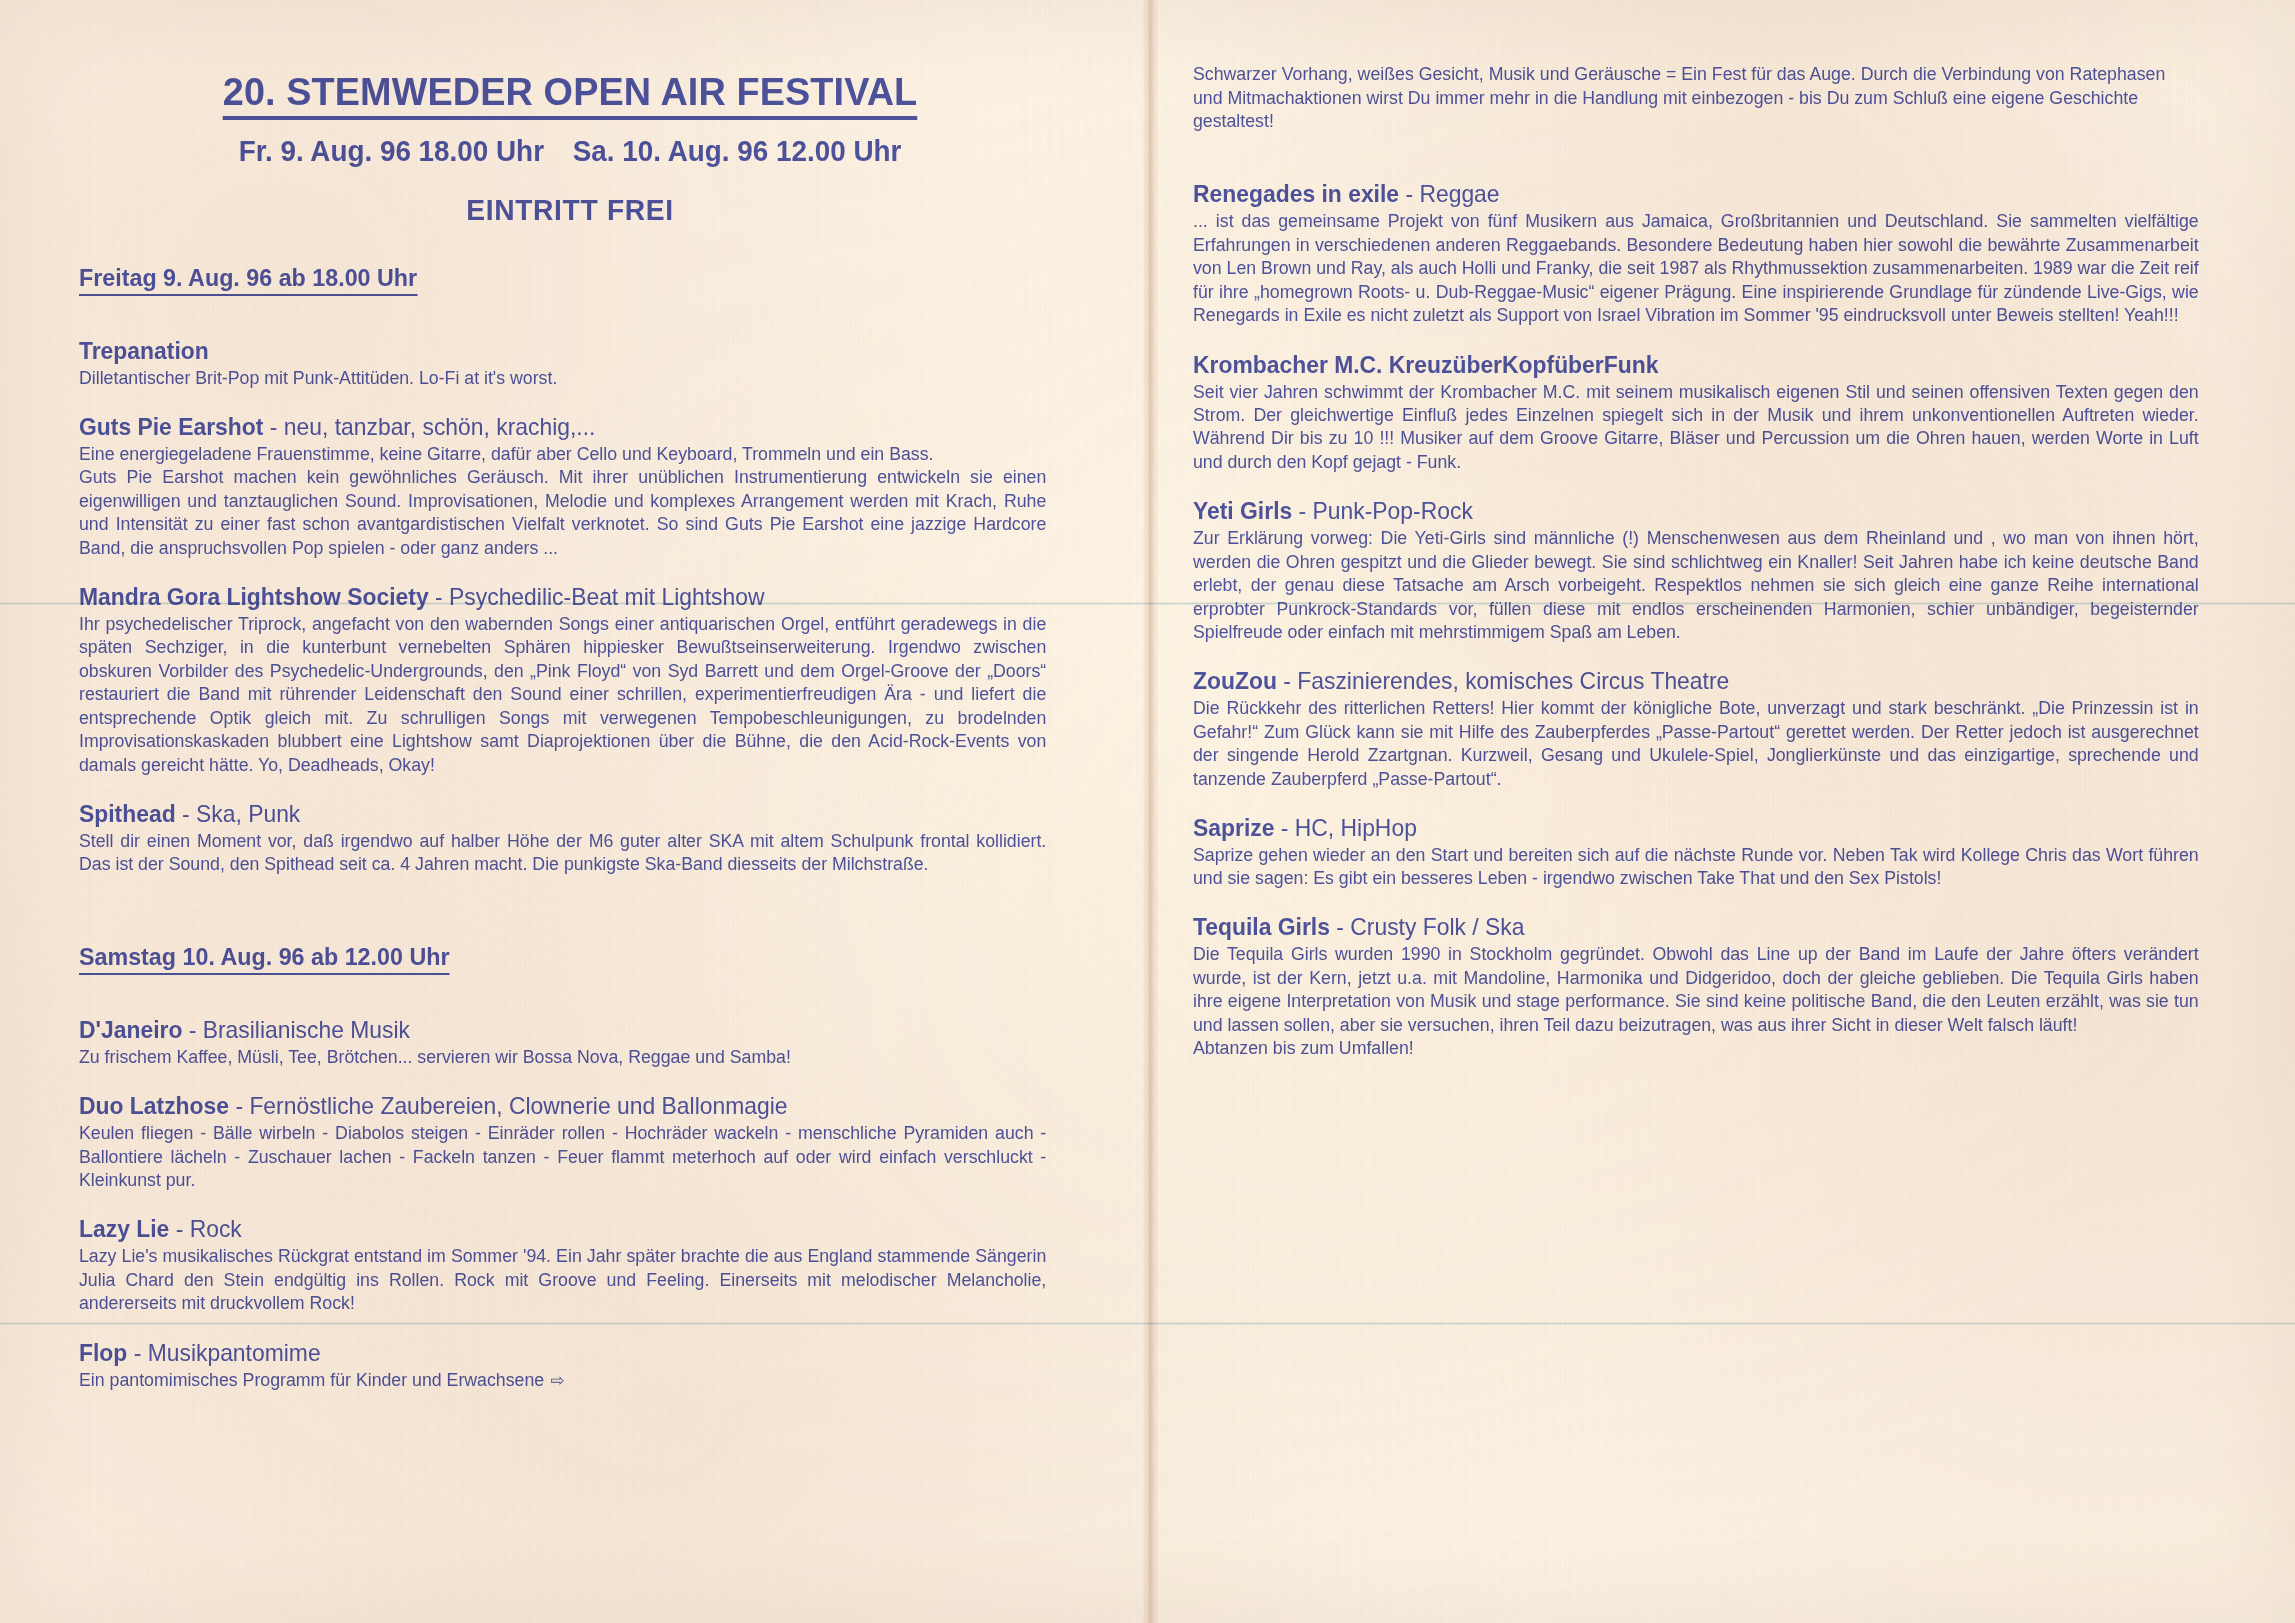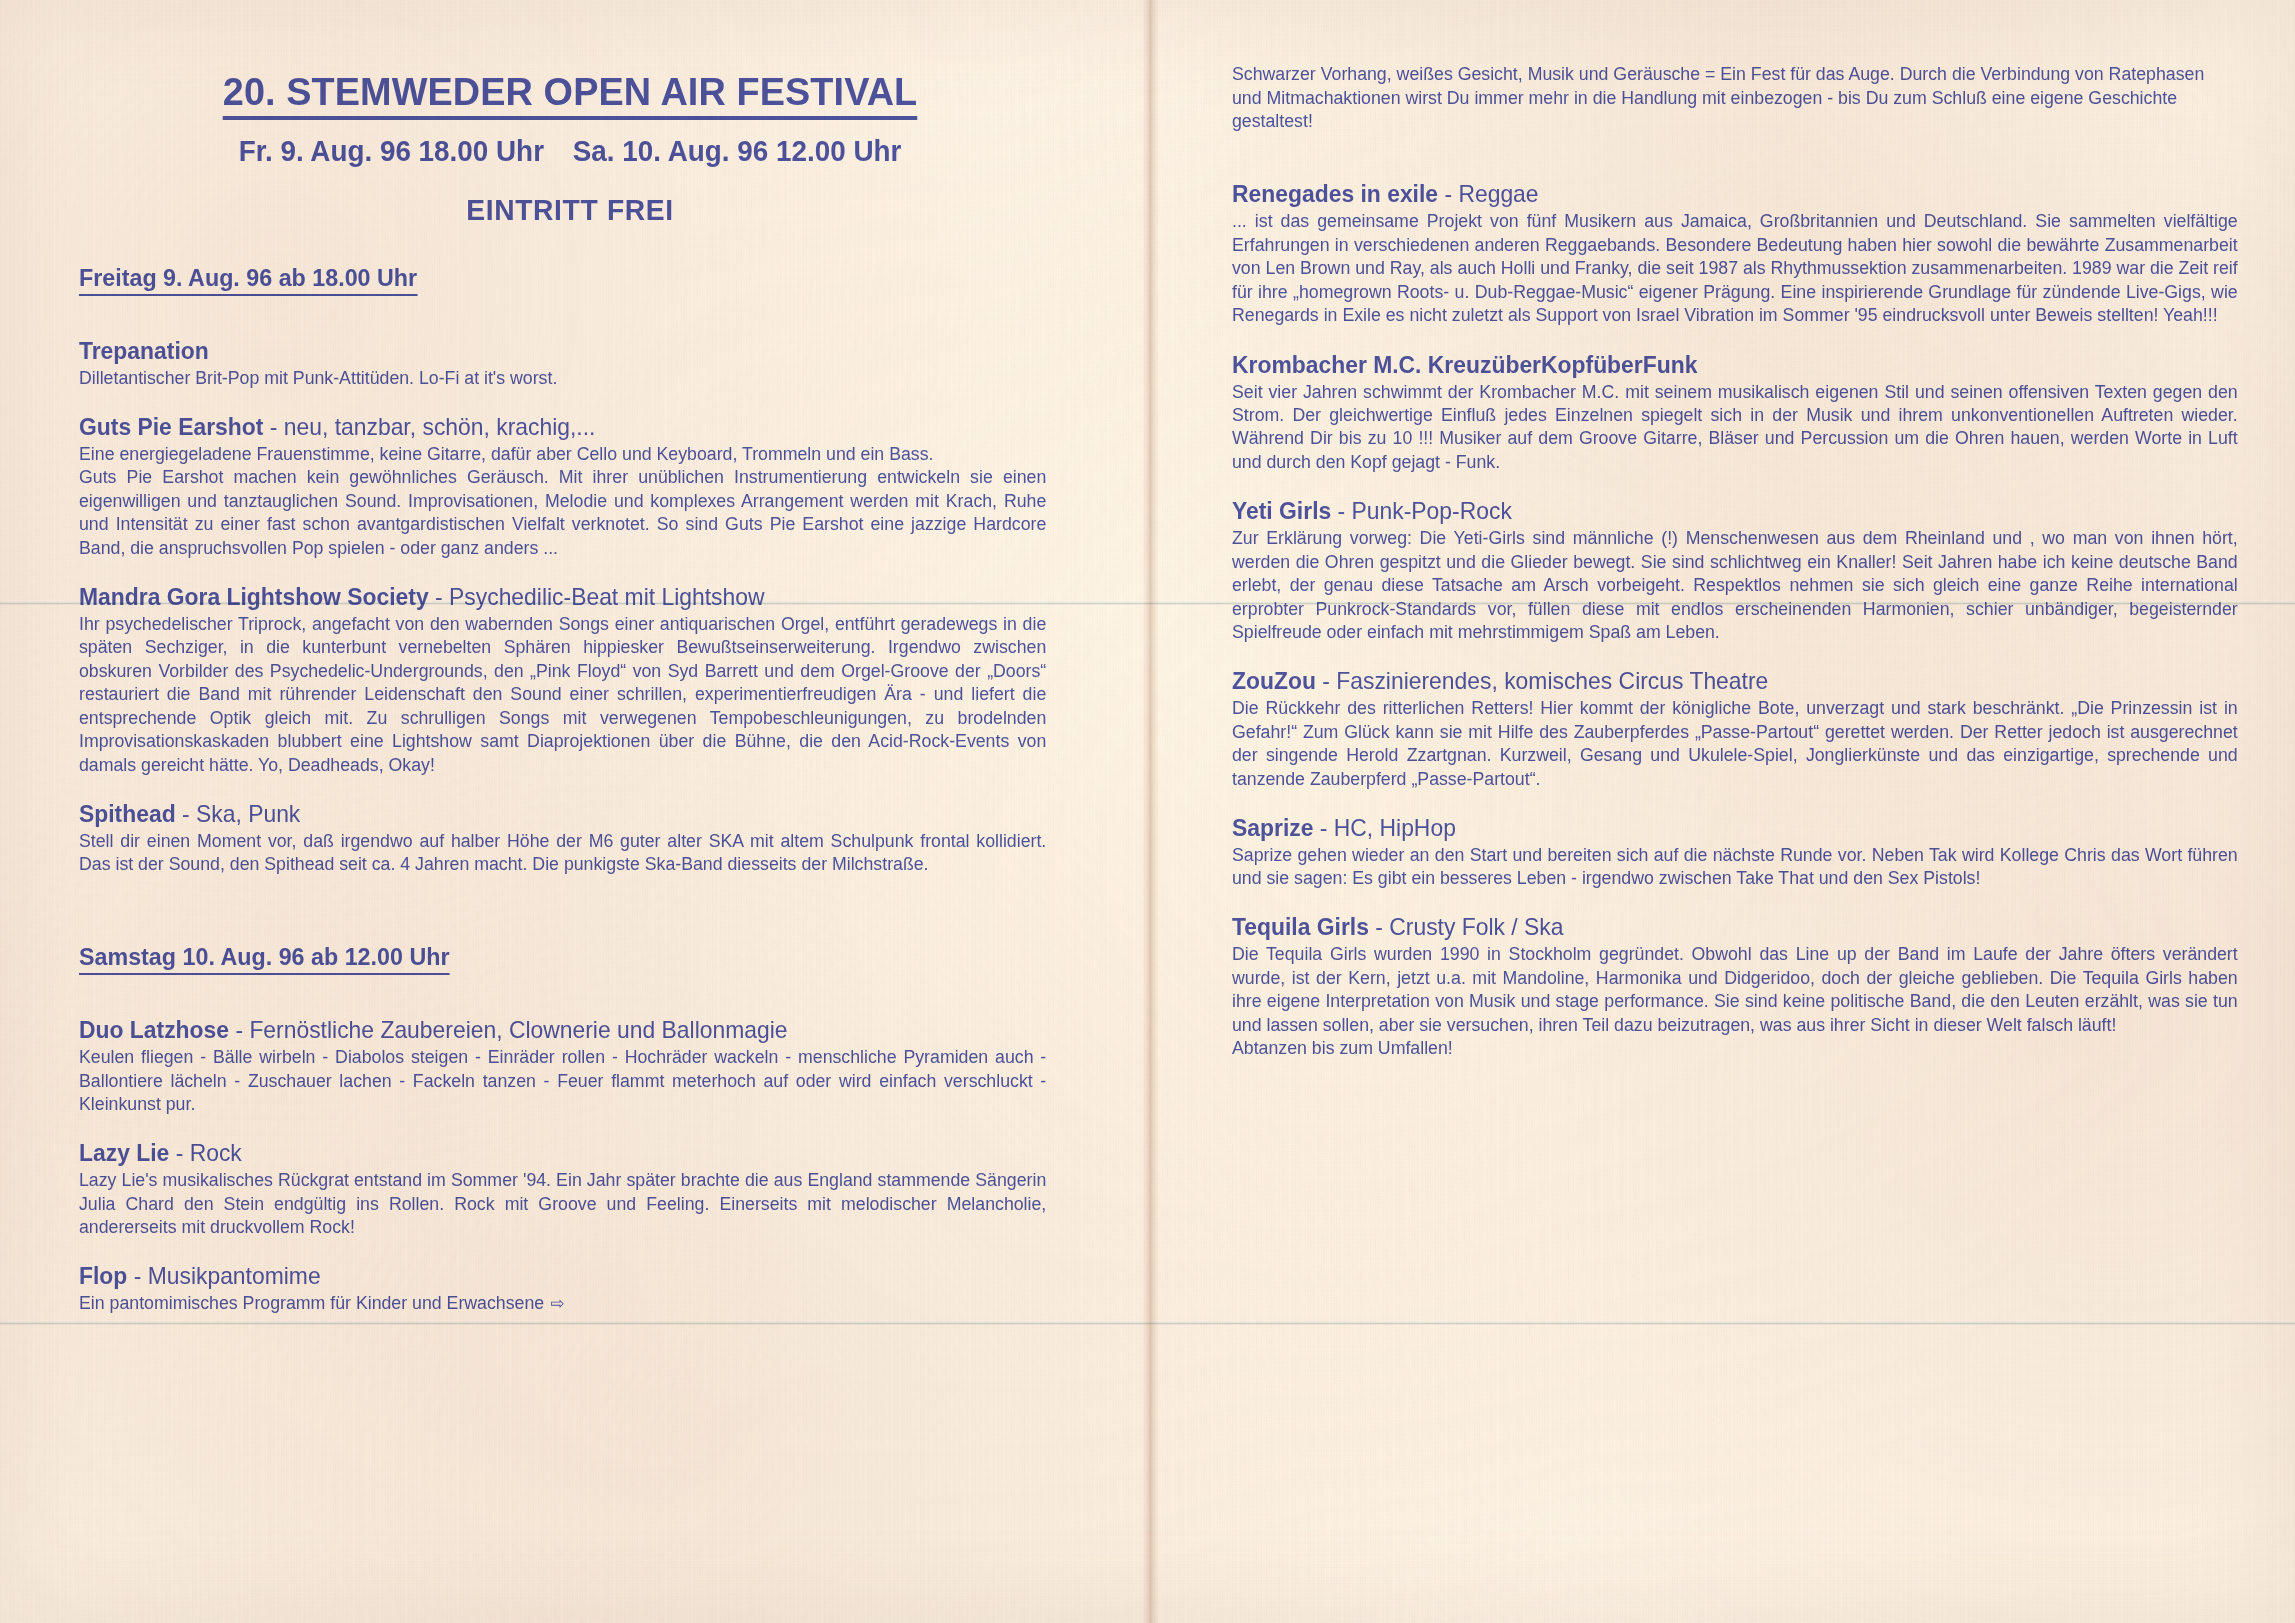--- a/index.html
+++ b/index.html
@@ -77,21 +77,21 @@
     pointer-events: none;
     box-shadow: inset 0 0 79px 19.6px rgba(198,168,150,0.16);
   }
 
   .col {
     position: absolute;
     top: 0;
     color: #4d53a0;
   }
   .col-left  { left: 79px;  width: 982px; }
-  .col-right { left: 1232px; width: 1021px; }
+  .col-right { left: 1193px; width: 1021px; }
 
   
   .masthead { text-align: center; padding-top: 71px; }
   .fest-title {
     display: inline-block;
     font-size: 39px;
     font-weight: 700;
     letter-spacing: 0.1px;
     line-height: 1.06;
     border-bottom: 4.6px solid #4d53a0;
@@ -224,20 +224,28 @@
         <span class="semi">Spithead</span><span class="sub"> - Ska, Punk</span>
       </div>
       <div class="act-body">
         <p>Stell dir einen Moment vor, daß irgendwo auf halber Höhe der M6 guter alter SKA mit altem Schulpunk frontal kollidiert. Das ist der Sound, den Spithead seit ca. 4 Jahren macht. Die punkigste Ska-Band diesseits der Milchstraße.</p>
       </div>
     </div>
 
     <div class="day-heading day-block-2">Samstag 10. Aug. 96  ab 12.00 Uhr</div>
 
     
+    <div class="act">
+      <div class="act-name">
+        <span class="semi">D'Janeiro</span><span class="sub"> - Brasilianische Musik</span>
+      </div>
+      <div class="act-body nojust">
+        <p>Zu frischem Kaffee, Müsli, Tee, Brötchen... servieren wir Bossa Nova, Reggae und Samba!</p>
+      </div>
+    </div>
 
     
     <div class="act">
       <div class="act-name">
         <span class="semi">Duo Latzhose</span><span class="sub"> - Fernöstliche Zaubereien, Clownerie und Ballonmagie</span>
       </div>
       <div class="act-body">
         <p>Keulen fliegen - Bälle wirbeln - Diabolos steigen - Einräder rollen - Hochräder wackeln - menschliche Pyramiden auch - Ballontiere lächeln - Zuschauer lachen - Fackeln tanzen - Feuer flammt meterhoch auf oder wird einfach verschluckt - Kleinkunst pur.</p>
       </div>
     </div>

